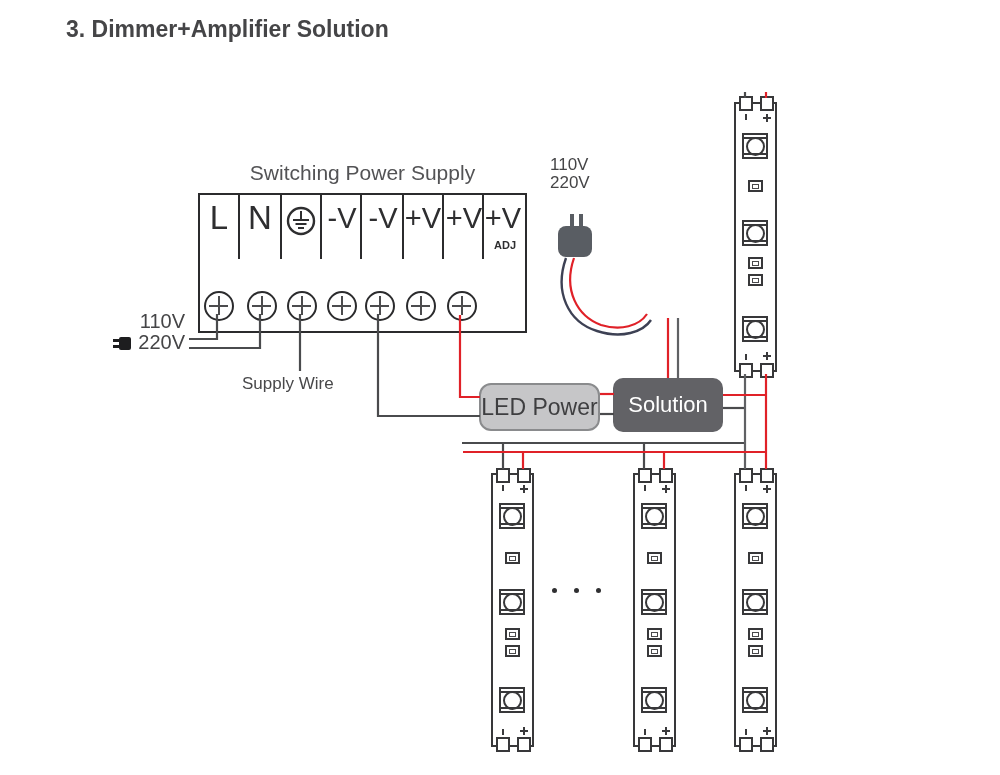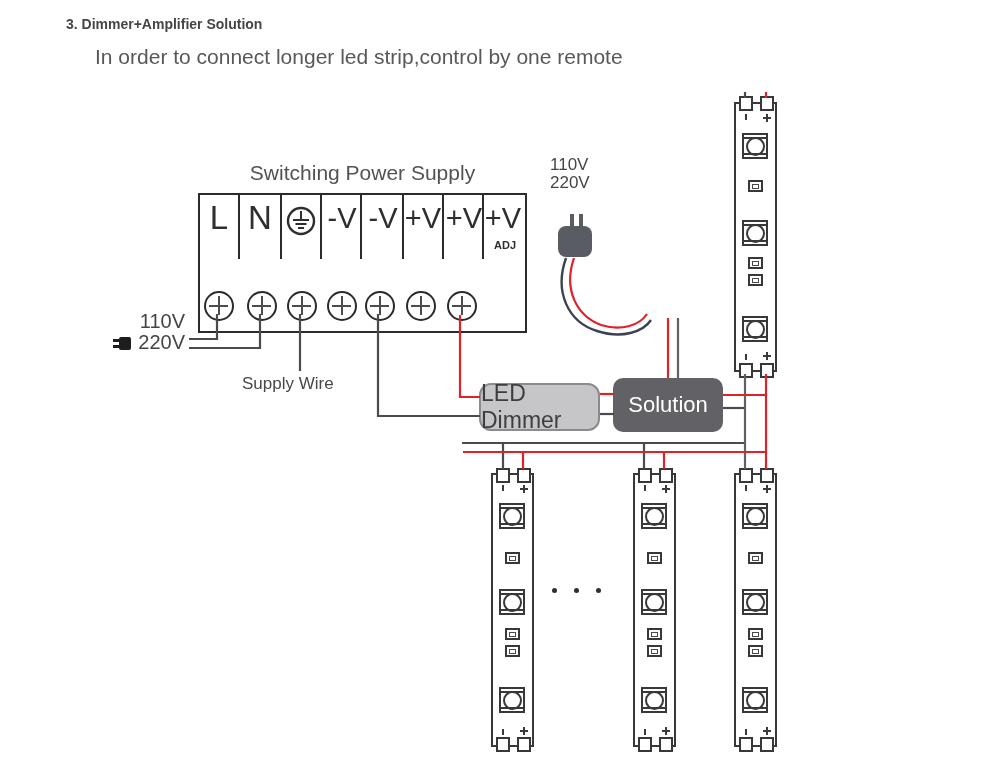--- a/index.html
+++ b/index.html
@@ -1,20 +1,20 @@
 <!DOCTYPE html>
 <html><head>
 <meta charset="utf-8">
 <style>
   html,body{margin:0;padding:0;background:#fff;}
   .page{position:relative;width:1000px;height:775px;background:#ffffff;overflow:hidden;
         font-family:"Liberation Sans","DejaVu Sans",sans-serif;}
   .abs{position:absolute;}
   
-  .title{left:66px;top:16px;font-size:14px;font-weight:bold;color:#454547;}
+  .title{left:66px;top:16px;font-size:23px;font-weight:bold;color:#454547;}
   .subtitle{left:95px;top:45px;font-size:21px;color:#58585a;}
   
   .sps-label{left:198px;top:161px;width:329px;text-align:center;font-size:21px;color:#535355;}
   .sps-box{left:198px;top:193px;width:325px;height:136px;border:2px solid #2b2b2d;background:#fff;}
   .divider{position:absolute;top:0;width:2px;height:64px;background:#2b2b2d;}
   .tlabel{position:absolute;top:7px;transform:translateX(-50%);font-size:29px;color:#2e2e30;}
   .tlabel.big{font-size:33px;top:4px;}
   .adj{position:absolute;top:44px;transform:translateX(-50%);font-size:11px;font-weight:bold;color:#2e2e30;}
   .screw{position:absolute;top:96px;width:26px;height:26px;border:2.5px solid #2b2b2d;border-radius:50%;background:#fff;}
   .screw::before{content:"";position:absolute;left:50%;top:3px;width:2px;height:19px;margin-left:-1px;background:#4c4c4e;}
@@ -93,21 +93,20 @@
       <path d="M723,395 L766,395"></path>
       <path d="M766,374 L766,469"></path>
       <path d="M463,452 L766,452"></path>
       <path d="M523,452 L523,469"></path>
       <path d="M664,452 L664,469"></path>
       <path d="M766,92 L766,98"></path>
     </g>
   </svg>
 
   <div class="abs title">3. Dimmer+Amplifier Solution</div>
-  <div class="abs subtitle">In order to connect longer led strip,control by one remote</div>
 
   <div class="abs sps-label">Switching Power Supply</div>
   <div class="abs sps-box">
     <div class="divider" style="left:38px"></div>
     <div class="divider" style="left:80px"></div>
     <div class="divider" style="left:120px"></div>
     <div class="divider" style="left:160px"></div>
     <div class="divider" style="left:202px"></div>
     <div class="divider" style="left:242px"></div>
     <div class="divider" style="left:282px"></div>
@@ -154,21 +153,21 @@
   <div class="abs ac-label">
     <div>110V</div>
     <div>220V</div>
   </div>
   <div class="abs plug-prong" style="left:570px"></div>
   <div class="abs plug-prong" style="left:579px"></div>
   <div class="abs plug-body"></div>
 
 
   <div class="abs dimmer">
-    <span>LED Dimmer</span>
+    <span>LED Power</span>
   </div>
   <div class="abs amp">
     <span>Solution</span>
   </div>
 
   <div class="strip strip-top" style="left:734px;top:102px;height:266px">
     <div class="pad pt l"></div>
     <div class="pad pt r"></div>
     <div class="tick mt mL"></div>
     <div class="plusmark mt mR"></div>

